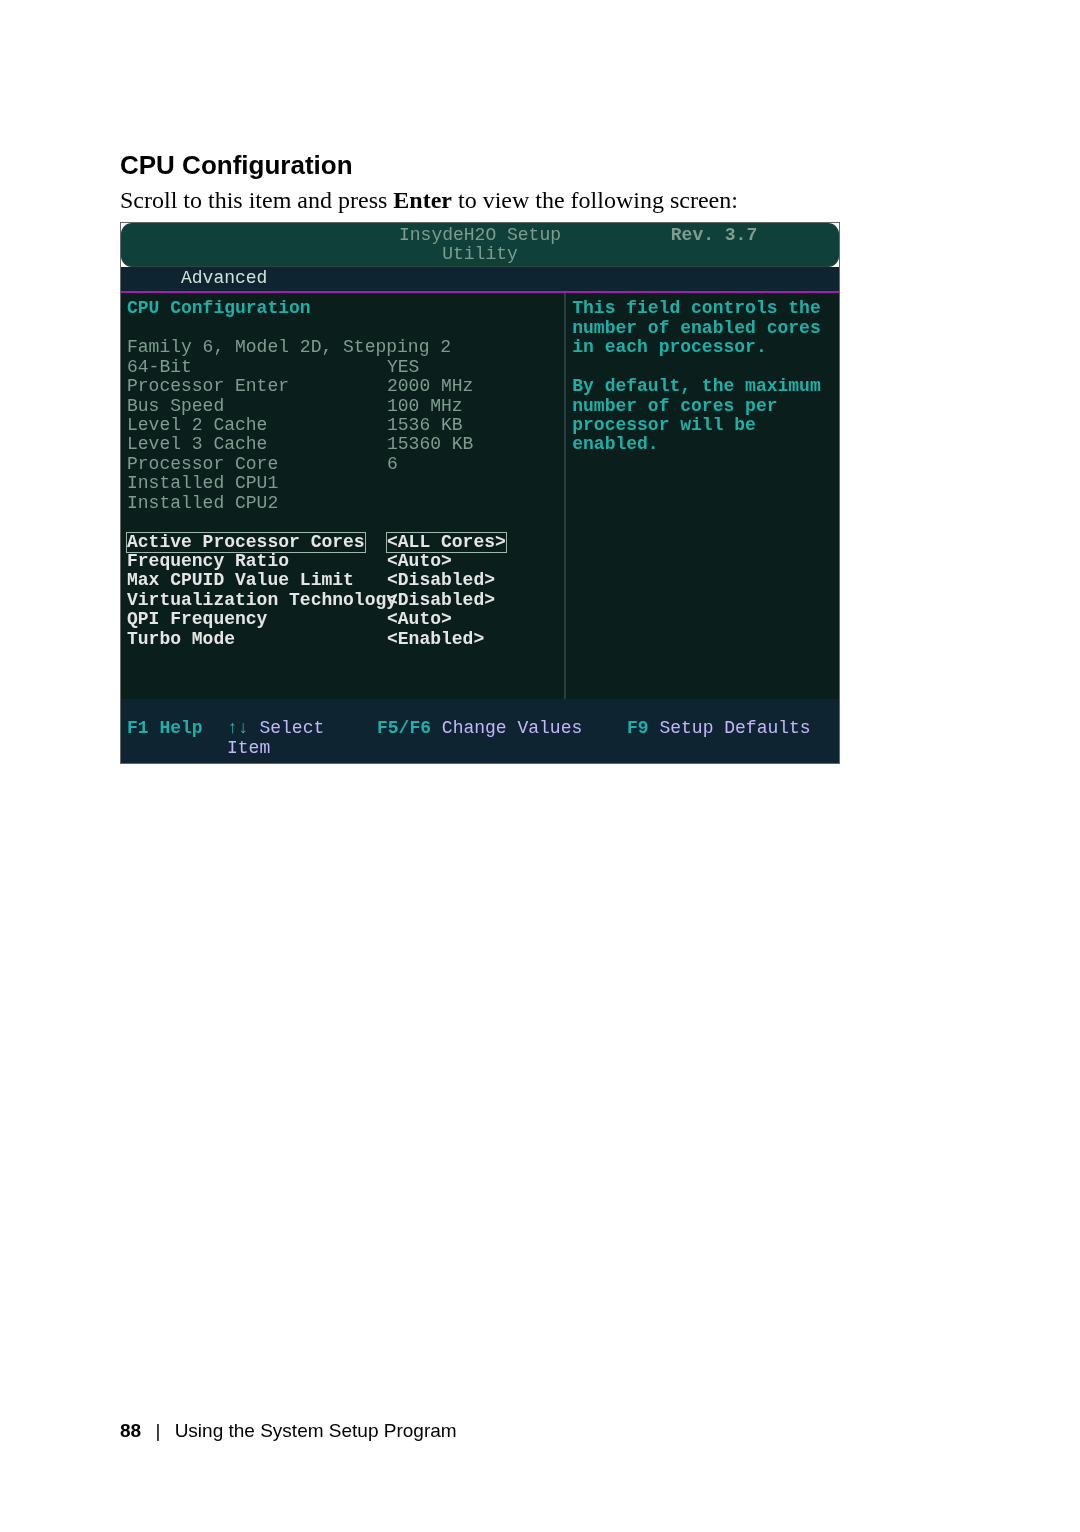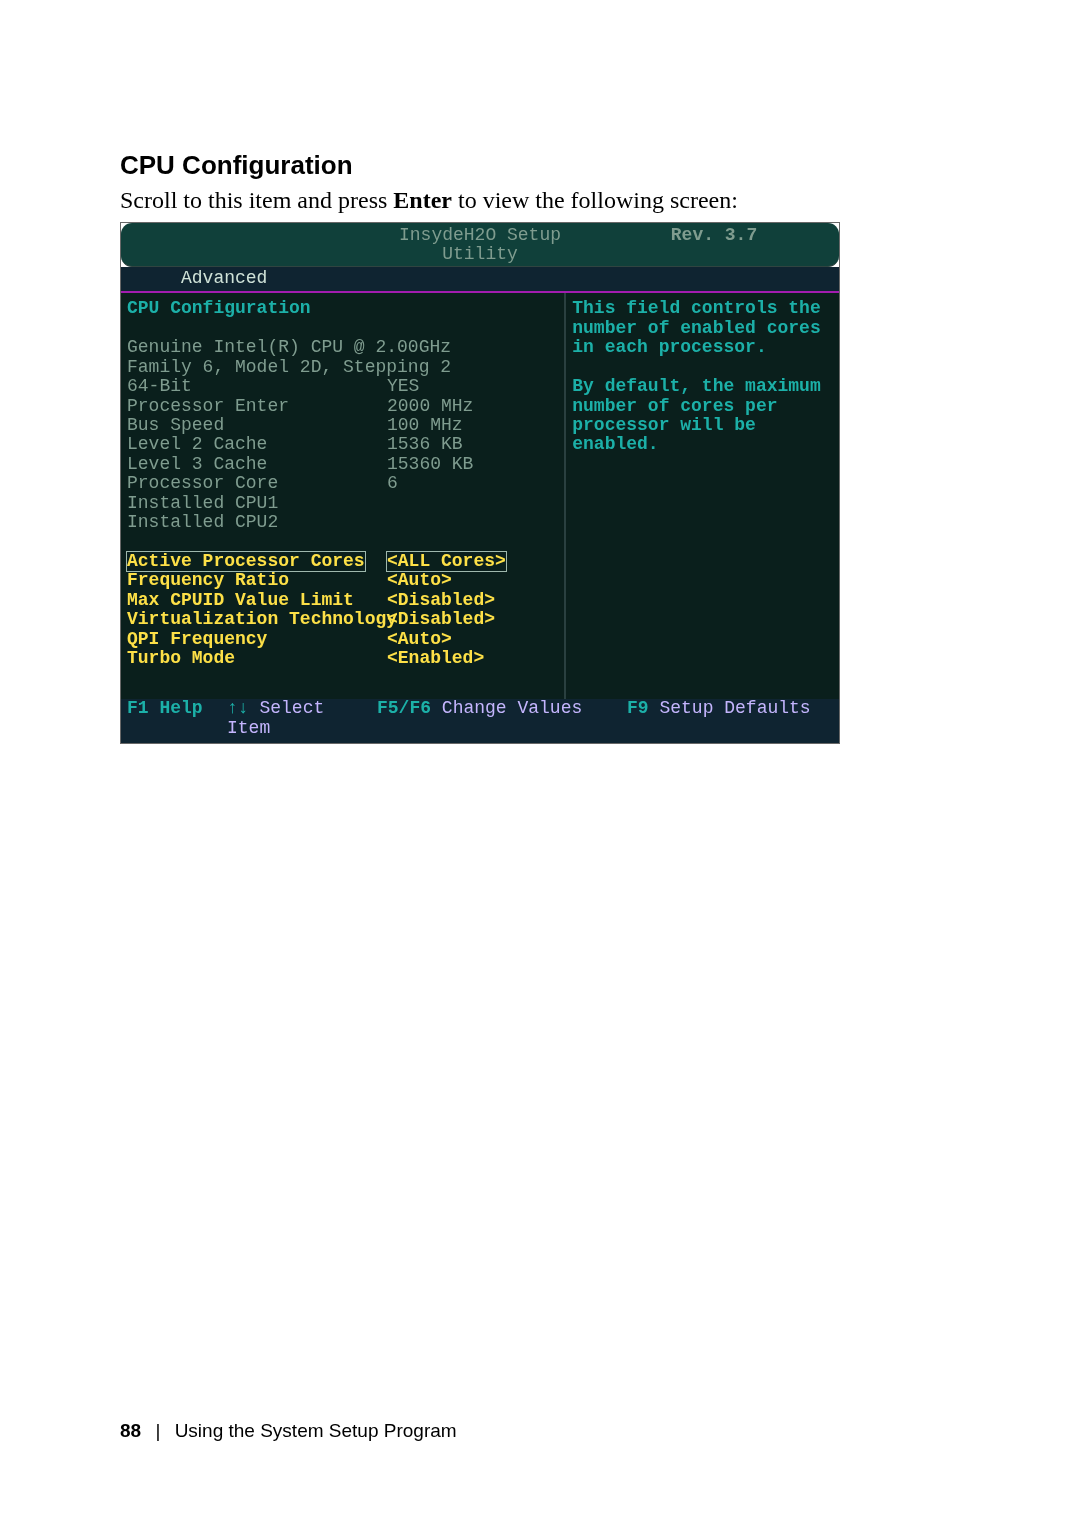--- a/index.html
+++ b/index.html
@@ -80,32 +80,32 @@
   .heading-row {
     color: #1cb0a8;
     font-weight: bold;
   }
   .row {
     display: flex;
     white-space: pre;
   }
   .row .label { width: 260px; }
   .row .value { }
-  .teal  { color: #fde047; font-weight: bold; }
+  .teal  { color: #e5e5e5; font-weight: bold; }
   .gray  { color: #7f9c8f; }
   .sel-box {
     outline: 1px solid #9fb8ad;
     display: inline-block;
     margin-right: 0px;
   }
 
   .bios-footer {
     background: #0f2431;
     color: #7f9c8f;
-    padding: 0 6px 5px 6px;
+    padding: 20px 6px 5px 6px;
   }
   .bios-footer .frow { display: flex; }
   .bios-footer .col1 { width: 100px; }
   .bios-footer .col2 { width: 150px; }
   .bios-footer .col3 { width: 250px; }
   .bios-footer .col4 { flex: 1; }
   .ft-teal { color: #1cb0a8; font-weight: bold; }
   .ft-gray { color: #c4b5fd; }
 
   
@@ -142,21 +142,20 @@
     <div class="bios-tabs">
       <span>Advanced</span>
     </div>
 
     <div class="bios-main">
       <div class="bios-left">
 
         <div class="heading-row">CPU Configuration</div>
         <div>&nbsp;</div>
 
-        <div class="gray">Genuine Intel(R) CPU  @ 2.00GHz</div>
         <div class="gray">Family 6, Model 2D, Stepping 2</div>
 
         <div class="row"><span class="label gray">64-Bit</span><span class="value gray">YES</span></div>
         <div class="row"><span class="label gray">Processor Enter</span><span class="value gray">2000 MHz</span></div>
         <div class="row"><span class="label gray">Bus Speed</span><span class="value gray">100 MHz</span></div>
         <div class="row"><span class="label gray">Level 2 Cache</span><span class="value gray">1536 KB</span></div>
         <div class="row"><span class="label gray">Level 3 Cache</span><span class="value gray">15360 KB</span></div>
         <div class="row"><span class="label gray">Processor Core</span><span class="value gray">6</span></div>
         <div class="row"><span class="label gray">Installed CPU1</span><span class="value gray"></span></div>
         <div class="row"><span class="label gray">Installed CPU2</span><span class="value gray"></span></div>

